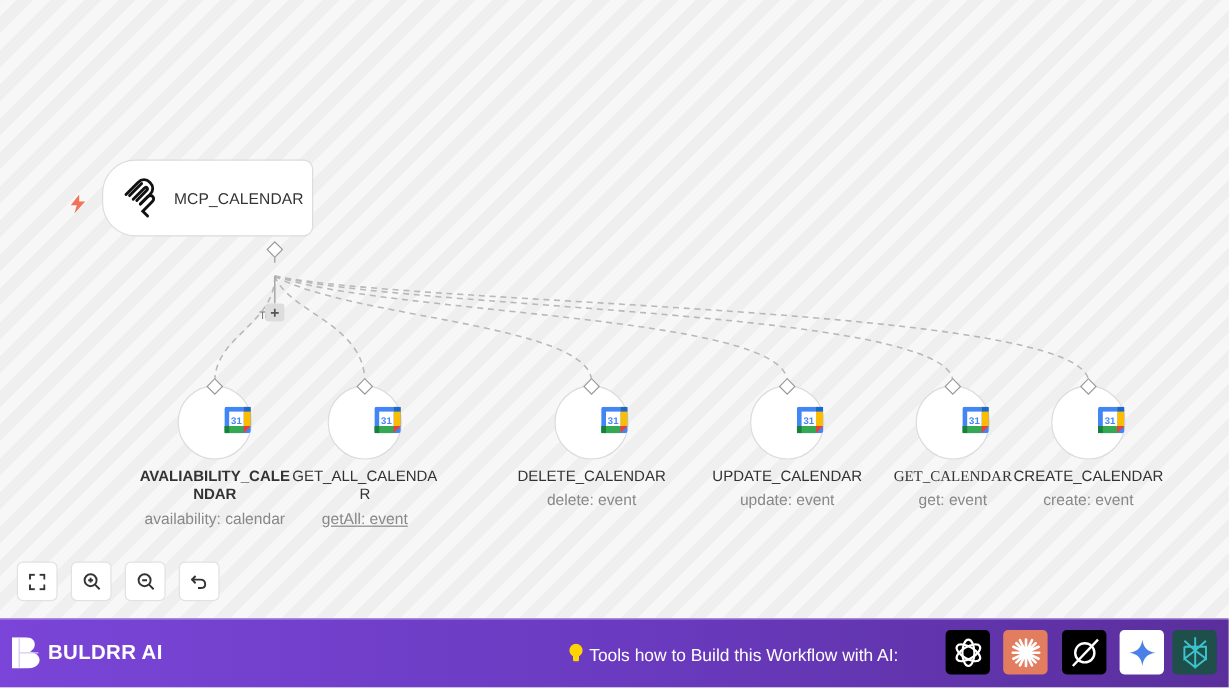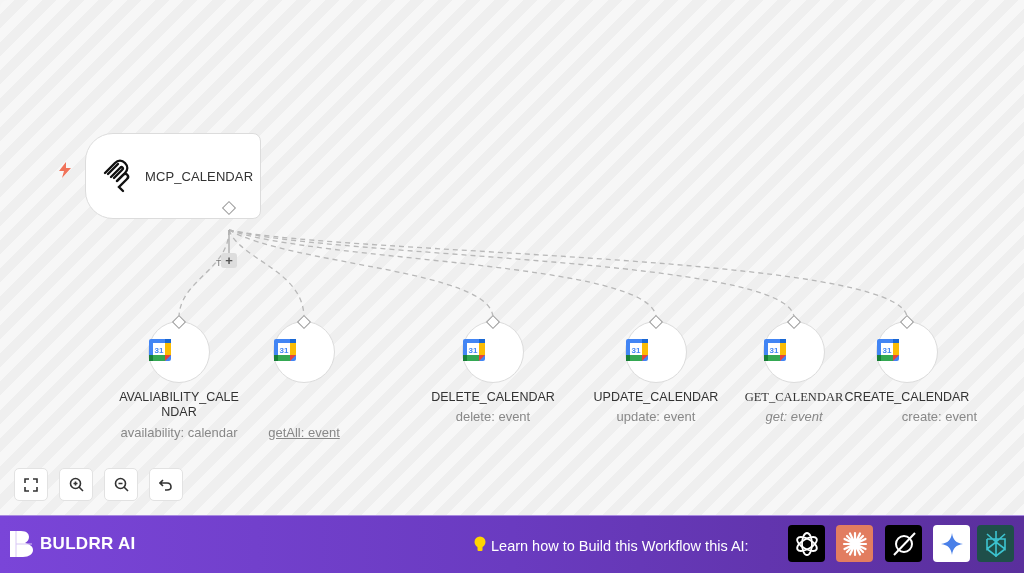--- a/index.html
+++ b/index.html
@@ -6,38 +6,38 @@
   html, body { width: 1024px; height: 573px; overflow: hidden; }
   body { font-family: "Liberation Sans", "DejaVu Sans", sans-serif; background: #f5f5f5; position: relative; }
   .canvas {
     position: absolute; left: 0; top: 0; width: 1024px; height: 515px;
     background: repeating-linear-gradient(135deg, #f7f7f7 0px, #f7f7f7 10px, #efefef 10px, #efefef 20px);
     border-top-left-radius: 8px; overflow: hidden;
   }
   svg.edges { position: absolute; left: 0; top: 0; }
   .trigger-icon { position: absolute; left: 58px; top: 162px; width: 14px; height: 16px; color: #f0735a; font-size: 14px; }
   .main-node {
-    position: absolute; left: 85px; top: 133px; width: 176px; height: 86px;
+    position: absolute; left: 85px; top: 133px; width: 176px; height: 64px;
     background: #fff; border: 1px solid #dcdcdc; border-radius: 28px 8px 8px 28px;
     display: flex; align-items: center;
   }
   .main-node .logo { width: 34px; height: 34px; margin-left: 15px; }
   .main-node .title { font-size: 13px; color: #333; margin-left: 10px; letter-spacing: 0.1px; }
   .handle {
     position: absolute; width: 10px; height: 10px; background: #fff; border: 1px solid #999;
     transform: rotate(45deg);
   }
   .tools-label { position: absolute; left: 216px; top: 219px; font-size: 9px; color: #777; margin-top: 39px; }
   .plus-btn {
     position: absolute; left: 221px; top: 253px; width: 16px; height: 15px; background: #ddd; border-radius: 3px;
     font-size: 13px; color: #555; text-align: center; line-height: 15px; font-weight: bold;
   }
   .tool-node {
     position: absolute; width: 62px; height: 62px; border-radius: 50%; background: #fff; border: 1px solid #dcdcdc;
-    display: flex; align-items: center; justify-content: flex-start;
+    display: flex; align-items: center; justify-content: flex-end;
   }
   .tool-label {
     position: absolute; width: 130px; text-align: center; font-size: 12.5px; color: #333; line-height: 15px;
   }
   .tool-sub { position: absolute; width: 140px; text-align: center; font-size: 13px; color: #888; }
   .ctrl {
     position: absolute; top: 468px; width: 34px; height: 33px; background: #fff; border: 1px solid #e2e2e2; border-radius: 5px;
     display: flex; align-items: center; justify-content: center; color: #333;
   }
   .footer {
@@ -100,41 +100,45 @@
           <rect x="16" y="0" width="6" height="16" fill="#fbbc04"></rect>
           <rect x="0" y="16" width="16" height="6" fill="#34a853"></rect>
           <path d="M16 16 L22 16 L16 22 Z" fill="#ea4335"></path>
           <rect x="0" y="16" width="4" height="6" fill="#188038"></rect>
           <rect x="16" y="0" width="6" height="4" fill="#1967d2"></rect>
           <rect x="4" y="4" width="12" height="12" fill="#fff"></rect>
           <text x="10" y="14" font-size="8" font-family="Liberation Sans, sans-serif" fill="#4285f4" text-anchor="middle" font-weight="bold">31</text>
         </svg>
     </span>
   </div>
-  <div class="tool-label" style="left:114px; top:390px;">
+  <div class="tool-label" style="left:114px; top:390px;font-weight:bold;">
     <div>AVALIABILITY_CALE</div>
       <div>NDAR</div>
   </div>
   <div class="tool-sub" style="left:109px; top:425px;">availability: calendar</div>
 
   <div class="handle" style="left:299px; top:317px; z-index:2;"></div>
   <div class="tool-node" style="left:273px; top:321px;">
     <span>
       <svg width="22" height="22" viewBox="0 0 22 22">
           <rect x="0" y="0" width="22" height="22" rx="2" fill="#4285f4"></rect>
           <rect x="16" y="0" width="6" height="16" fill="#fbbc04"></rect>
           <rect x="0" y="16" width="16" height="6" fill="#34a853"></rect>
           <path d="M16 16 L22 16 L16 22 Z" fill="#ea4335"></path>
           <rect x="0" y="16" width="4" height="6" fill="#188038"></rect>
           <rect x="16" y="0" width="6" height="4" fill="#1967d2"></rect>
           <rect x="4" y="4" width="12" height="12" fill="#fff"></rect>
           <text x="10" y="14" font-size="8" font-family="Liberation Sans, sans-serif" fill="#4285f4" text-anchor="middle" font-weight="bold">31</text>
         </svg>
     </span>
   </div>
+  <div class="tool-label" style="left:239px; top:390px;">
+    <div>GET_ALL_CALENDA</div>
+      <div>R</div>
+  </div>
   <div class="tool-sub" style="left:234px; top:425px;text-decoration:underline;">getAll: event</div>
 
   <div class="handle" style="left:488px; top:317px; z-index:2;"></div>
   <div class="tool-node" style="left:462px; top:321px;">
     <span>
       <svg width="22" height="22" viewBox="0 0 22 22">
           <rect x="0" y="0" width="22" height="22" rx="2" fill="#4285f4"></rect>
           <rect x="16" y="0" width="6" height="16" fill="#fbbc04"></rect>
           <rect x="0" y="16" width="16" height="6" fill="#34a853"></rect>
           <path d="M16 16 L22 16 L16 22 Z" fill="#ea4335"></path>
@@ -181,41 +185,41 @@
           <rect x="0" y="16" width="4" height="6" fill="#188038"></rect>
           <rect x="16" y="0" width="6" height="4" fill="#1967d2"></rect>
           <rect x="4" y="4" width="12" height="12" fill="#fff"></rect>
           <text x="10" y="14" font-size="8" font-family="Liberation Sans, sans-serif" fill="#4285f4" text-anchor="middle" font-weight="bold">31</text>
         </svg>
     </span>
   </div>
   <div class="tool-label" style="left:729px; top:390px;font-family:Liberation Serif, serif;">
     <div>GET_CALENDAR</div>
   </div>
-  <div class="tool-sub" style="left:724px; top:409px;font-style:italic;">get: event</div>
+  <div class="tool-sub" style="left:724px; top:409px;">get: event</div>
 
   <div class="handle" style="left:902px; top:317px; z-index:2;"></div>
   <div class="tool-node" style="left:876px; top:321px;">
     <span>
       <svg width="22" height="22" viewBox="0 0 22 22">
           <rect x="0" y="0" width="22" height="22" rx="2" fill="#4285f4"></rect>
           <rect x="16" y="0" width="6" height="16" fill="#fbbc04"></rect>
           <rect x="0" y="16" width="16" height="6" fill="#34a853"></rect>
           <path d="M16 16 L22 16 L16 22 Z" fill="#ea4335"></path>
           <rect x="0" y="16" width="4" height="6" fill="#188038"></rect>
           <rect x="16" y="0" width="6" height="4" fill="#1967d2"></rect>
           <rect x="4" y="4" width="12" height="12" fill="#fff"></rect>
           <text x="10" y="14" font-size="8" font-family="Liberation Sans, sans-serif" fill="#4285f4" text-anchor="middle" font-weight="bold">31</text>
         </svg>
     </span>
   </div>
   <div class="tool-label" style="left:842px; top:390px;">
     <div>CREATE_CALENDAR</div>
   </div>
-  <div class="tool-sub" style="left:837px; top:409px;text-align:right;">create: event</div>
+  <div class="tool-sub" style="left:837px; top:409px;">create: event</div>
 
   <div class="ctrl" style="left:14px;">
     <svg width="14" height="14" viewBox="0 0 14 14" fill="none" stroke="#333" stroke-width="1.6">
         <path d="M1 5 V1 H5 M9 1 H13 V5 M13 9 V13 H9 M5 13 H1 V9"></path>
       </svg>
   </div>
   <div class="ctrl" style="left:59px;">
     <svg width="15" height="15" viewBox="0 0 15 15" fill="none" stroke="#333" stroke-width="1.6">
         <circle cx="6.5" cy="6.5" r="5"></circle>
         <path d="M10 10 L14 14 M4.5 6.5 H8.5 M6.5 4.5 V8.5"></path>
@@ -242,21 +246,21 @@
       </svg>
     <span class="brand-name">BULDRR AI</span>
   </div>
   <div class="learn">
     <span class="bulb">
       <svg width="12" height="17" viewBox="0 0 12 17">
           <circle cx="6" cy="6" r="5.5" fill="#ffd400"></circle>
           <rect x="3.5" y="10" width="5" height="5" rx="1" fill="#ffd400"></rect>
         </svg>
     </span>
-    <span>Learn how to Build this Workflow this AI:</span>
+    <span>Tools how to Build this Workflow with AI:</span>
   </div>
 
   <div class="ai-icon" style="left:788px; background:#000;">
     <svg width="28" height="28" viewBox="0 0 28 28" fill="none" stroke="#fff" stroke-width="1.8">
       <ellipse cx="14" cy="14" rx="5" ry="11"></ellipse>
         <ellipse cx="14" cy="14" rx="5" ry="11" transform="rotate(60 14 14)"></ellipse>
         <ellipse cx="14" cy="14" rx="5" ry="11" transform="rotate(120 14 14)"></ellipse>
     </svg>
   </div>
   <div class="ai-icon" style="left:836px; background:#e27d60;">

